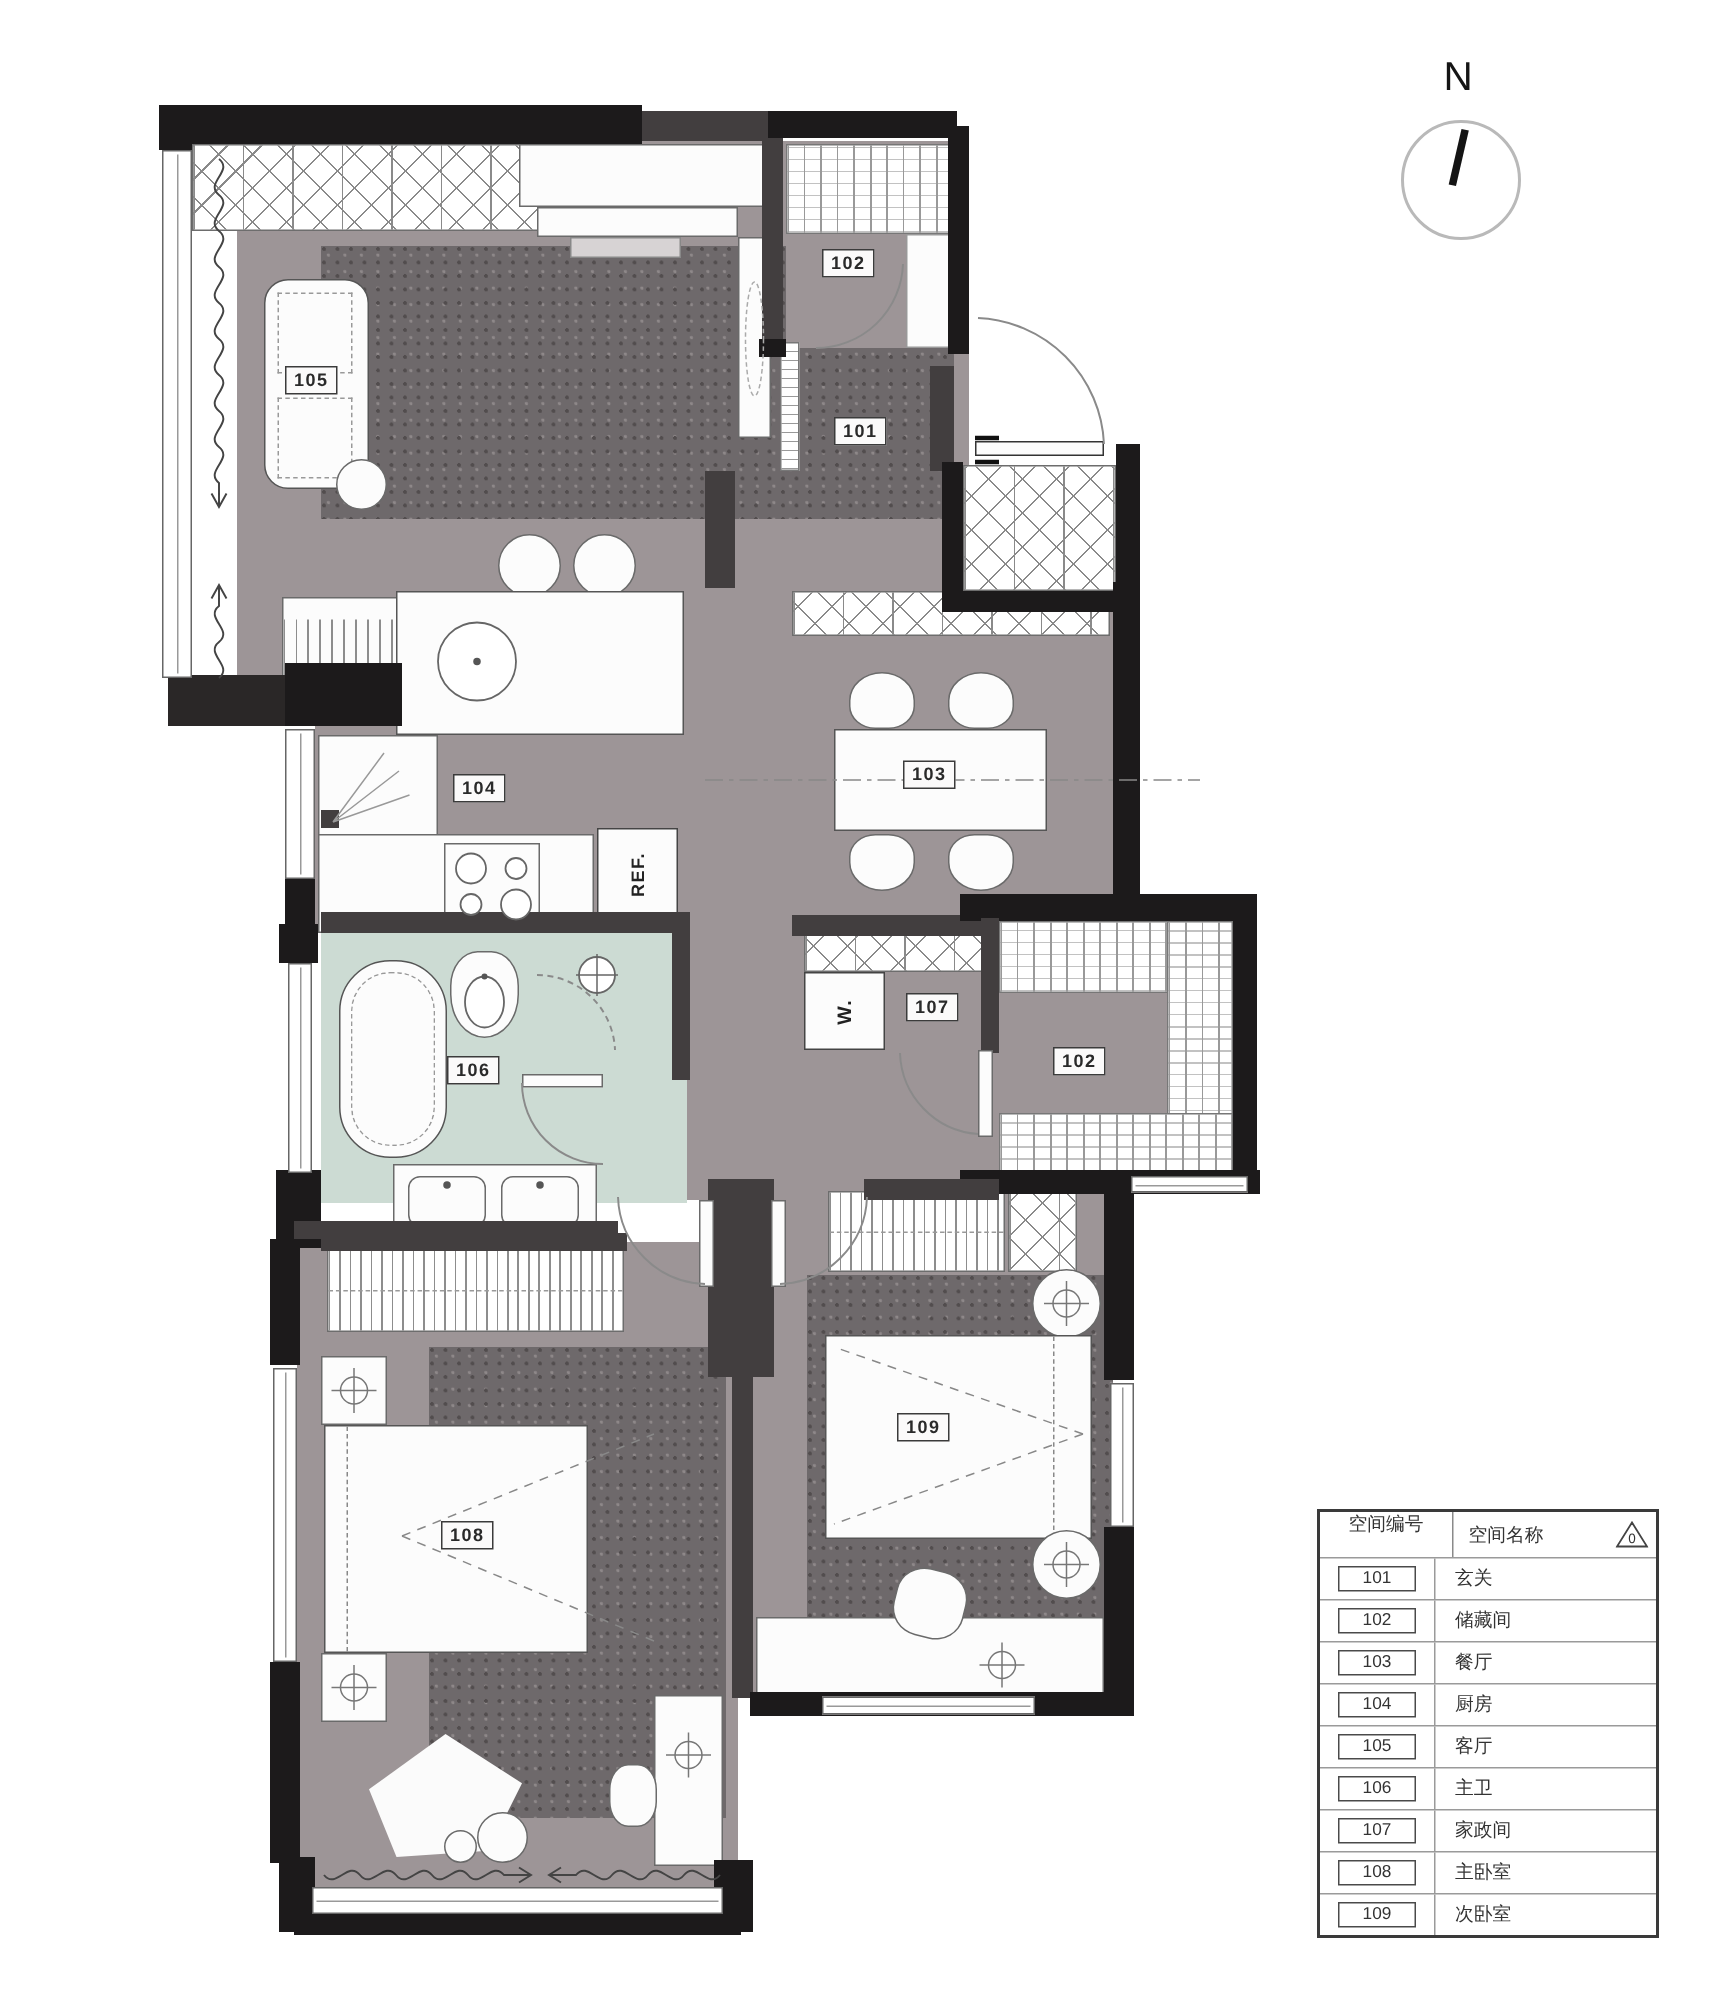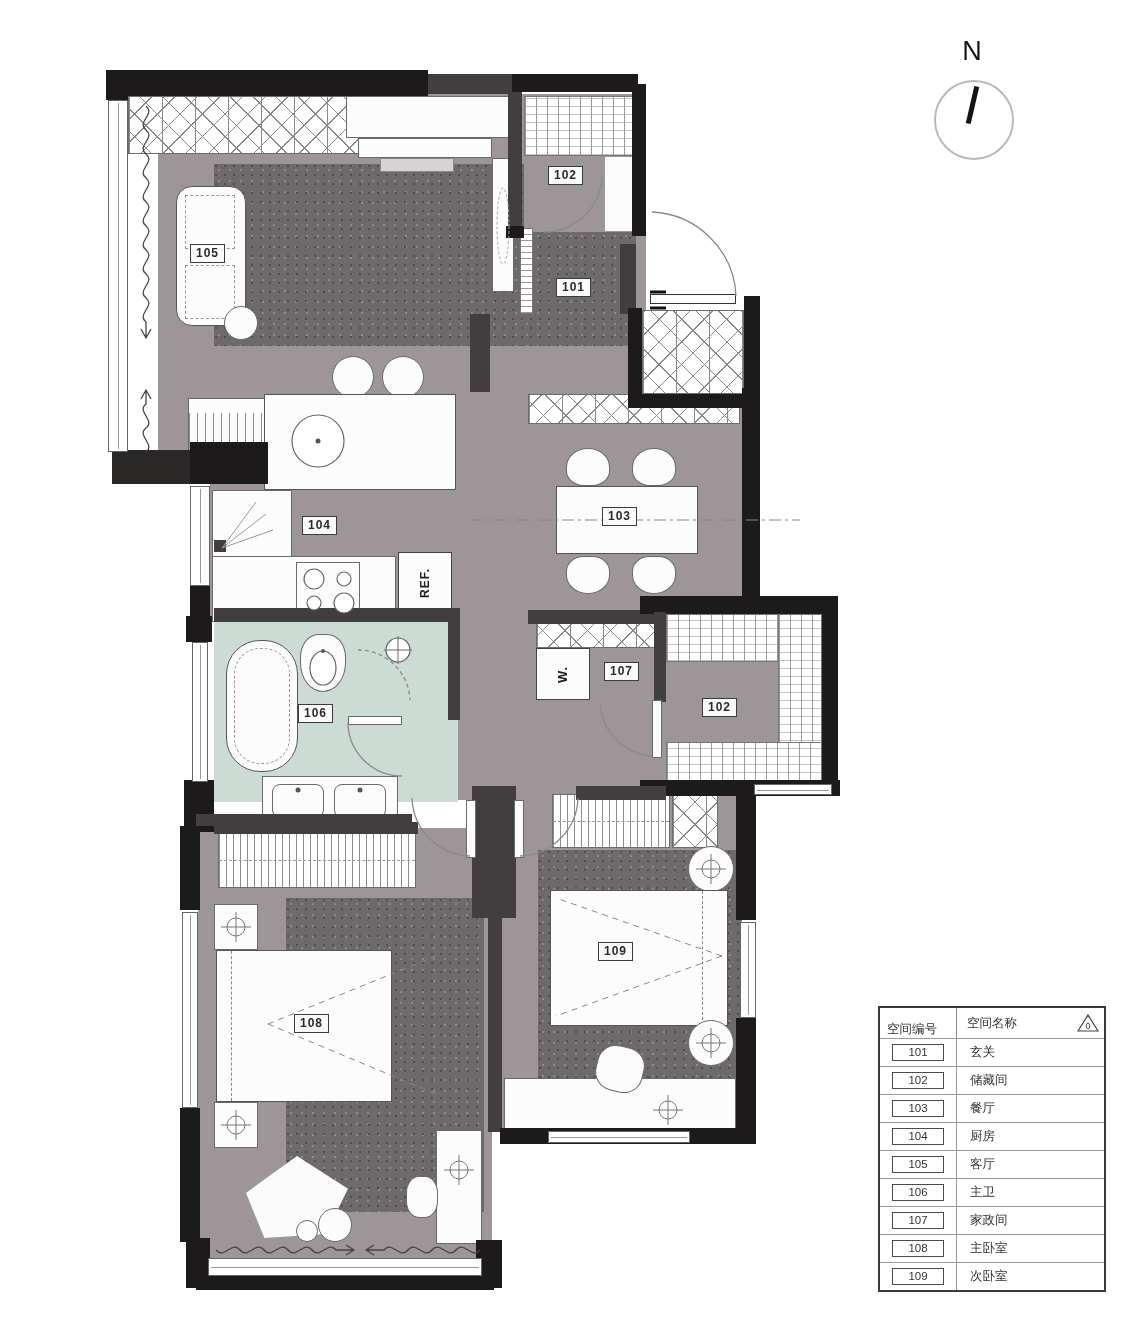--- a/index.html
+++ b/index.html
@@ -50,21 +50,21 @@
   
   #compass{position:absolute;left:928px;top:36px;width:88px;height:130px;z-index:6;}
   #compass .n{width:88px;text-align:center;font-size:27px;color:#151515;font-weight:500;}
   #compass .dial{position:absolute;left:6px;top:44px;width:76px;height:76px;border:2px solid #b9b9b9;
                  border-radius:50%;}
   #compass .needle{position:absolute;left:42px;top:50px;width:5px;height:38px;background:#141414;
                    transform:rotate(13deg);}
   
   #legend{position:absolute;left:878px;top:1006px;width:224px;z-index:6;background:#fff;
           border:2px solid #3a3a3a;color:#333;}
-  .lg-head{display:flex;align-items:flex-end;height:30px;font-size:12.5px;}
+  .lg-head{display:flex;align-items:flex-start;height:30px;font-size:12.5px;padding-left:12px;}
   .lg-h1{width:76px;padding-left:7px;box-sizing:border-box;}
   .lg-h2{flex:1;align-self:stretch;display:flex;align-items:center;border-left:1px solid #8a8a8a;
          padding-left:10px;}
   .lg-tri{margin-left:auto;margin-right:5px;display:flex;}
   .lg-row{display:flex;align-items:center;height:27px;border-top:1px solid #9a9a9a;}
   .lg-code-cell{width:76px;display:flex;justify-content:center;}
   .lg-code{display:inline-block;min-width:50px;border:1px solid #4a4a4a;text-align:center;
            font-size:11.5px;background:#fff;color:#333;line-height:15px;}
   .lg-name-cell{flex:1;align-self:stretch;display:flex;align-items:center;
                 border-left:1px solid #9a9a9a;padding-left:13px;font-size:12.5px;}

